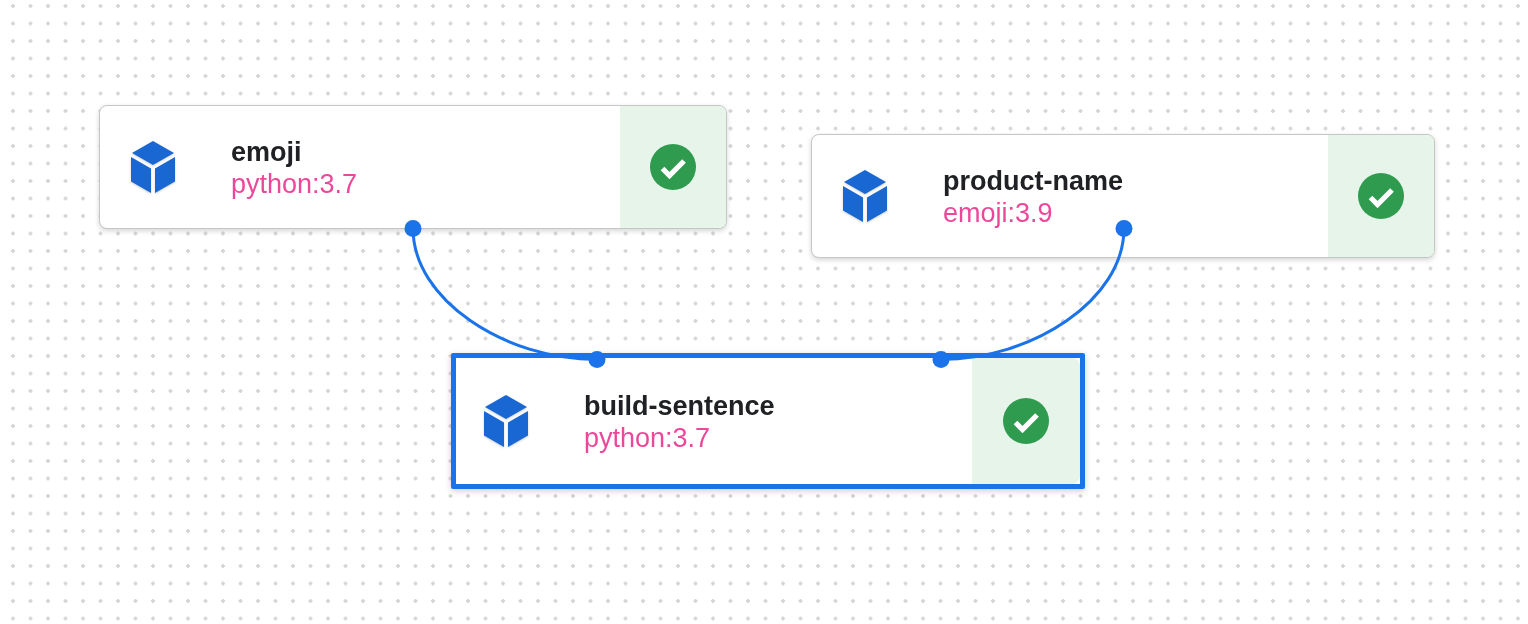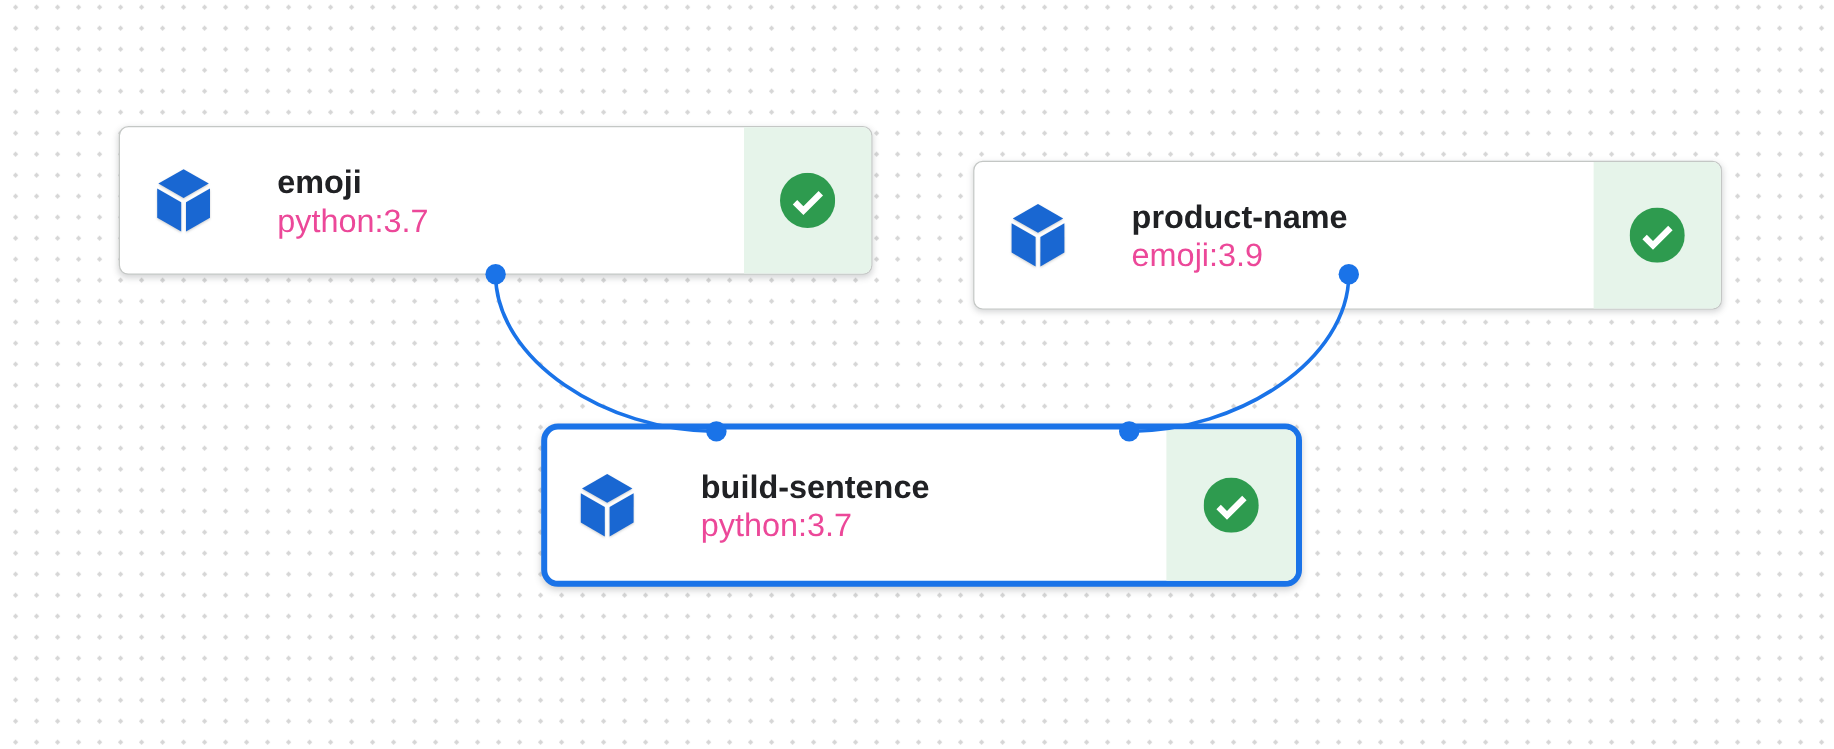--- a/index.html
+++ b/index.html
@@ -22,21 +22,21 @@
     display: flex;
     align-items: stretch;
     background: #ffffff;
     border: 1px solid #c4c7c5;
     border-radius: 8px;
     box-shadow: 0 2px 5px rgba(60,64,67,0.22);
     cursor: pointer;
   }
   .node.selected {
     border: 5px solid #1a73e8;
-    border-radius: 14px;
+    border-radius: 2px;
     box-shadow: 0 2px 6px rgba(60,64,67,0.25);
     gap: 16px;
   }
   .node-body {
     flex: 1;
     display: flex;
     align-items: center;
     padding-left: 29px;
     min-width: 0;
   }

